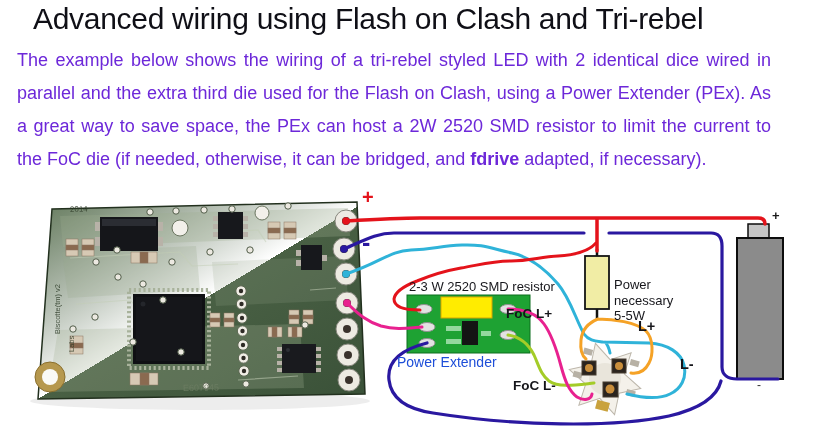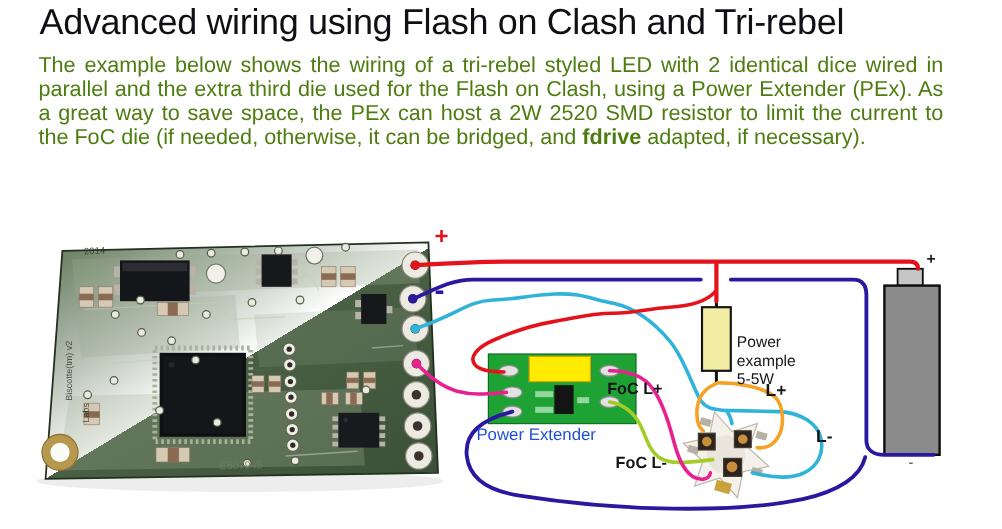--- a/index.html
+++ b/index.html
@@ -1,28 +1,28 @@
 <!DOCTYPE html>
 <html><head>
 <meta charset="utf-8">
 <style>
   html,body{margin:0;padding:0;background:#fff;}
   .page{position:relative;width:835px;height:441px;overflow:hidden;background:#fff;
         font-family:"Liberation Sans",sans-serif;}
   .title{position:absolute;left:33px;top:2px;margin:0;font-size:30px;font-weight:400;
          letter-spacing:-0.3px;color:#0f0f16;white-space:nowrap;}
-  .para{position:absolute;left:32px;top:44px;width:754px;margin:0;font-size:18px;
-        line-height:20px;text-align:justify;color:#4d7c0f;}
+  .para{position:absolute;left:17px;top:44px;width:754px;margin:0;font-size:18px;
+        line-height:33px;text-align:justify;color:#6d28d9;}
   .para b{font-weight:700;}
   .diagram-svg{position:absolute;left:0;top:0;}
   .lbl{position:absolute;white-space:nowrap;color:#15151a;font-family:"Liberation Sans",sans-serif;}
   .plus-wire{left:362px;top:186px;font-size:20px;font-weight:700;color:#e4131b;}
   .minus-wire{left:362px;top:228px;font-size:25px;font-weight:700;color:#2a18a0;}
   .smd-label{left:409px;top:279px;font-size:13px;color:#17171c;}
-  .focplus{left:506px;top:306px;font-size:13.5px;font-weight:700;margin-top:10px;}
+  .focplus{left:506px;top:306px;font-size:13.5px;font-weight:700;}
   .focminus{left:513px;top:378px;font-size:13.5px;font-weight:700;}
   .pex-label{left:397px;top:354px;font-size:14px;color:#1d4ed8;}
   .pres-label{left:614px;top:249px;font-size:13px;line-height:15.5px;color:#17171c;margin-top:28px;}
   .lplus{left:638px;top:318px;font-size:14.5px;font-weight:700;}
   .lminus{left:680px;top:356px;font-size:14.5px;font-weight:700;}
   .batt-plus{left:772px;top:208px;font-size:13px;font-weight:700;color:#1a1a1a;}
   .batt-minus{left:757px;top:378px;font-size:12px;color:#333;}
   .batt-label{left:788px;top:270px;font-size:13.5px;line-height:16.5px;color:#1a1a1a;}
 </style>
 </head>
@@ -255,26 +255,27 @@
       <path stroke="#2a18a0" stroke-width="3.2" d="M427,343 C399,350 387,363 389,380 C391,398 406,409 433,413 C515,426 612,428 669,416 C699,409 717,397 721,381"></path>
       <circle cx="346" cy="221" r="3.8" fill="#e4131b"></circle>
       <circle cx="344" cy="249" r="3.8" fill="#2a18a0"></circle>
       <circle cx="346" cy="274" r="3.8" fill="#2fb3d9"></circle>
       <circle cx="347" cy="303" r="3.8" fill="#e8218f"></circle>
     </g>
   </svg>
 
   <div class="lbl plus-wire">+</div>
   <div class="lbl minus-wire">-</div>
+  <div class="lbl smd-label">2-3 W 2520 SMD resistor</div>
   <div class="lbl focplus">FoC L+</div>
   <div class="lbl focminus">FoC L-</div>
   <div class="lbl pex-label">Power Extender</div>
   <div class="lbl pres-label">
     <div>Power</div>
-    <div>example</div>
+    <div>necessary</div>
     <div>5-5W</div>
   </div>
   <div class="lbl lplus">L+</div>
   <div class="lbl lminus">L-</div>
   <div class="lbl batt-plus">+</div>
   <div class="lbl batt-minus">-</div>
 
 </div>
 
 </body></html>

